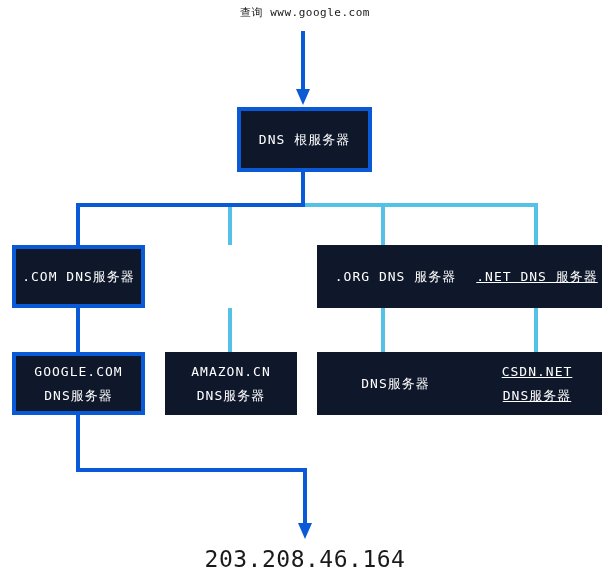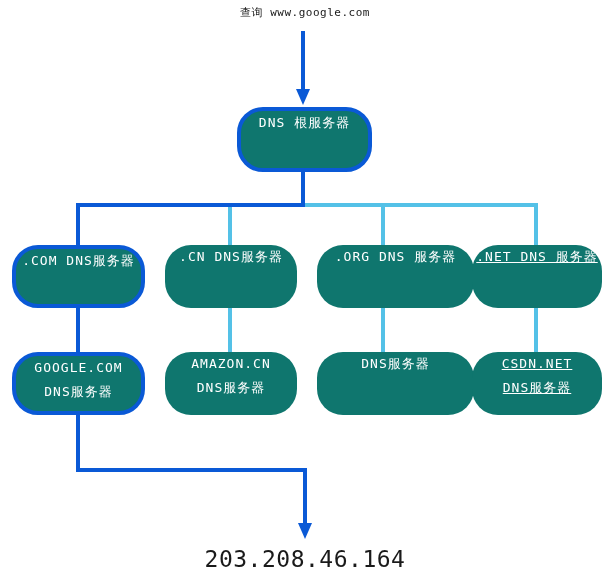--- a/index.html
+++ b/index.html
@@ -17,24 +17,24 @@
   .line { position:absolute; }
   .line.dark  { background:#0a59d6; }
   .line.light { background:#54c1e7; }
   .arrowhead {
     position:absolute; width:0; height:0;
     border-left:7px solid transparent;
     border-right:7px solid transparent;
     border-top:16px solid #0a59d6;
   }
   .node {
-    position:absolute; background:#0f766e; color:#ffffff;
-    display:flex; flex-direction:column; align-items:center; justify-content:flex-start;
+    position:absolute; background:#0f172a; color:#ffffff;
+    display:flex; flex-direction:column; align-items:center; justify-content:center;
     font-size:13px; letter-spacing:1px; text-align:center;
-    box-sizing:border-box; line-height:24px; white-space:nowrap;border-radius:26px;
+    box-sizing:border-box; line-height:24px; white-space:nowrap;
   }
   .node.outlined { border:4px solid #0a59d6; }
   
   .root-box   { left:237px; top:107px; width:135px; height:65px; }
   .row1       { top:245px; height:63px; }
   .row2       { top:352px; height:63px; }
   .col1 { left:12px;  width:133px; }
   .col2 { left:165px; width:132px; }
   .col3 { left:317px; width:157px; }
   .col4 { left:472px; width:130px;text-decoration:underline; }
@@ -57,23 +57,20 @@
   <div class="line dark" style="left:76px;  top:203px; width:229px; height:4px;"></div>
   <div class="line light" style="left:305px; top:203px; width:233px; height:4px;"></div>
 
   <div class="line dark" style="left:76px;  top:203px; width:4px; height:42px;"></div>
   <div class="line light" style="left:228px; top:207px; width:4px; height:38px;"></div>
   <div class="line light" style="left:381px; top:207px; width:4px; height:38px;"></div>
   <div class="line light" style="left:534px; top:207px; width:4px; height:38px;"></div>
 
   <div class="node outlined row1 col1">
     <div>.COM DNS服务器</div>
-  </div>
-  <div class="node row1 col2">
-    <div>.CN DNS服务器</div>
   </div>
   <div class="node row1 col3">
     <div>.ORG DNS 服务器</div>
   </div>
   <div class="node row1 col4">
     <div>.NET DNS 服务器</div>
   </div>
 
   <div class="line dark" style="left:76px;  top:308px; width:4px; height:44px;"></div>
   <div class="line light" style="left:228px; top:308px; width:4px; height:44px;"></div>

